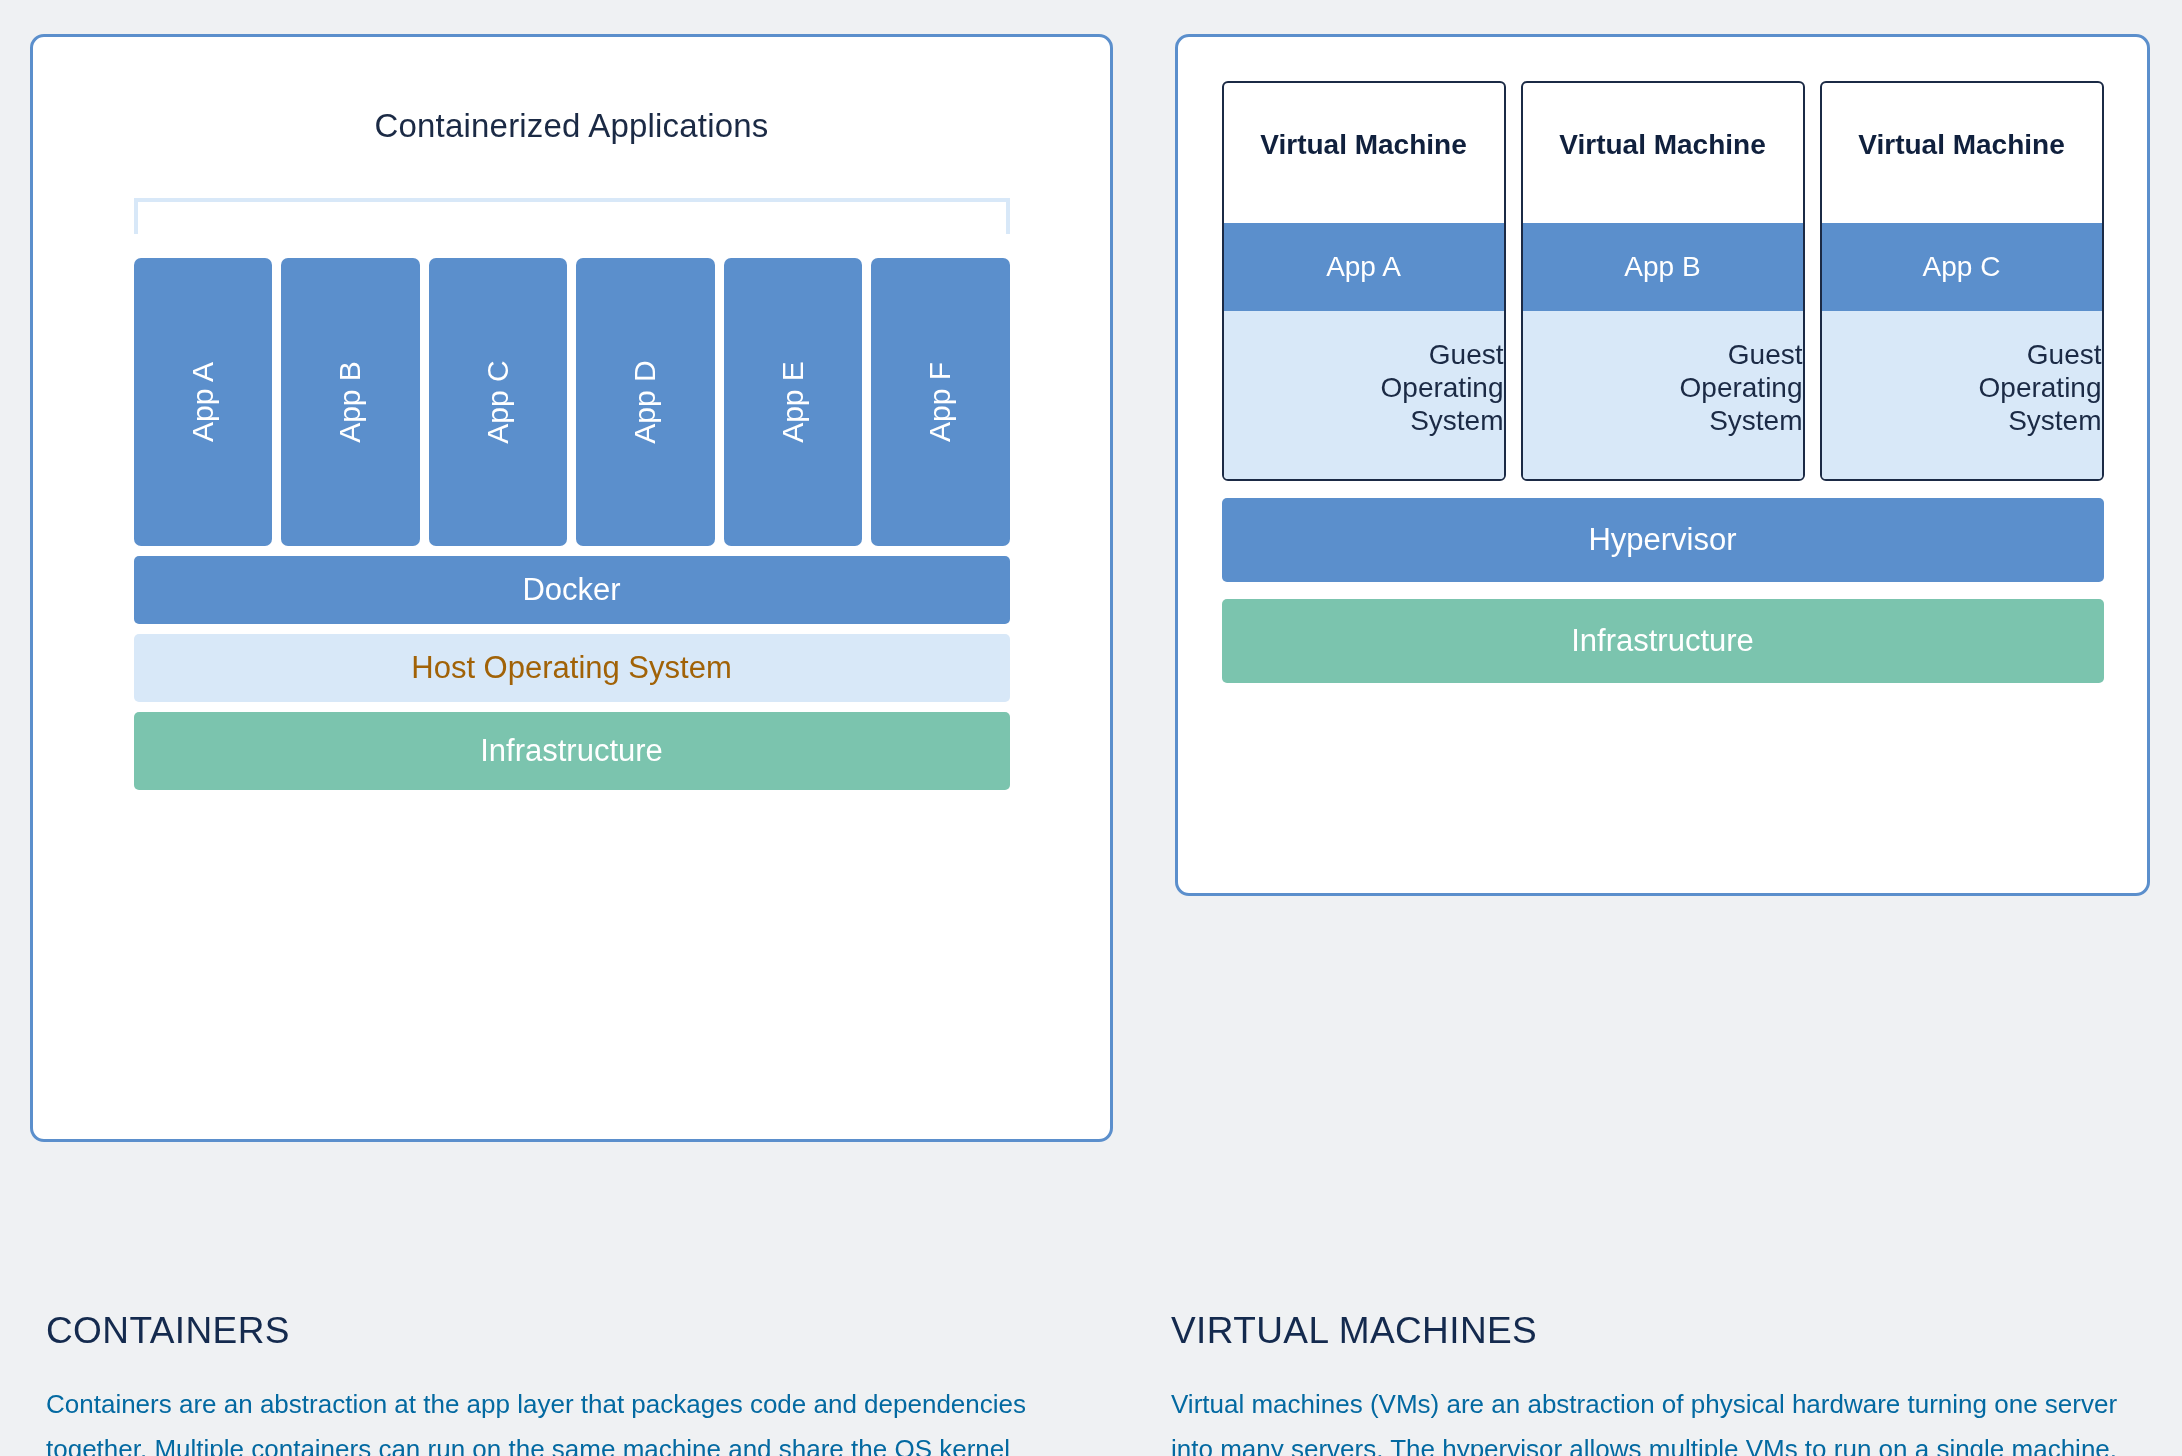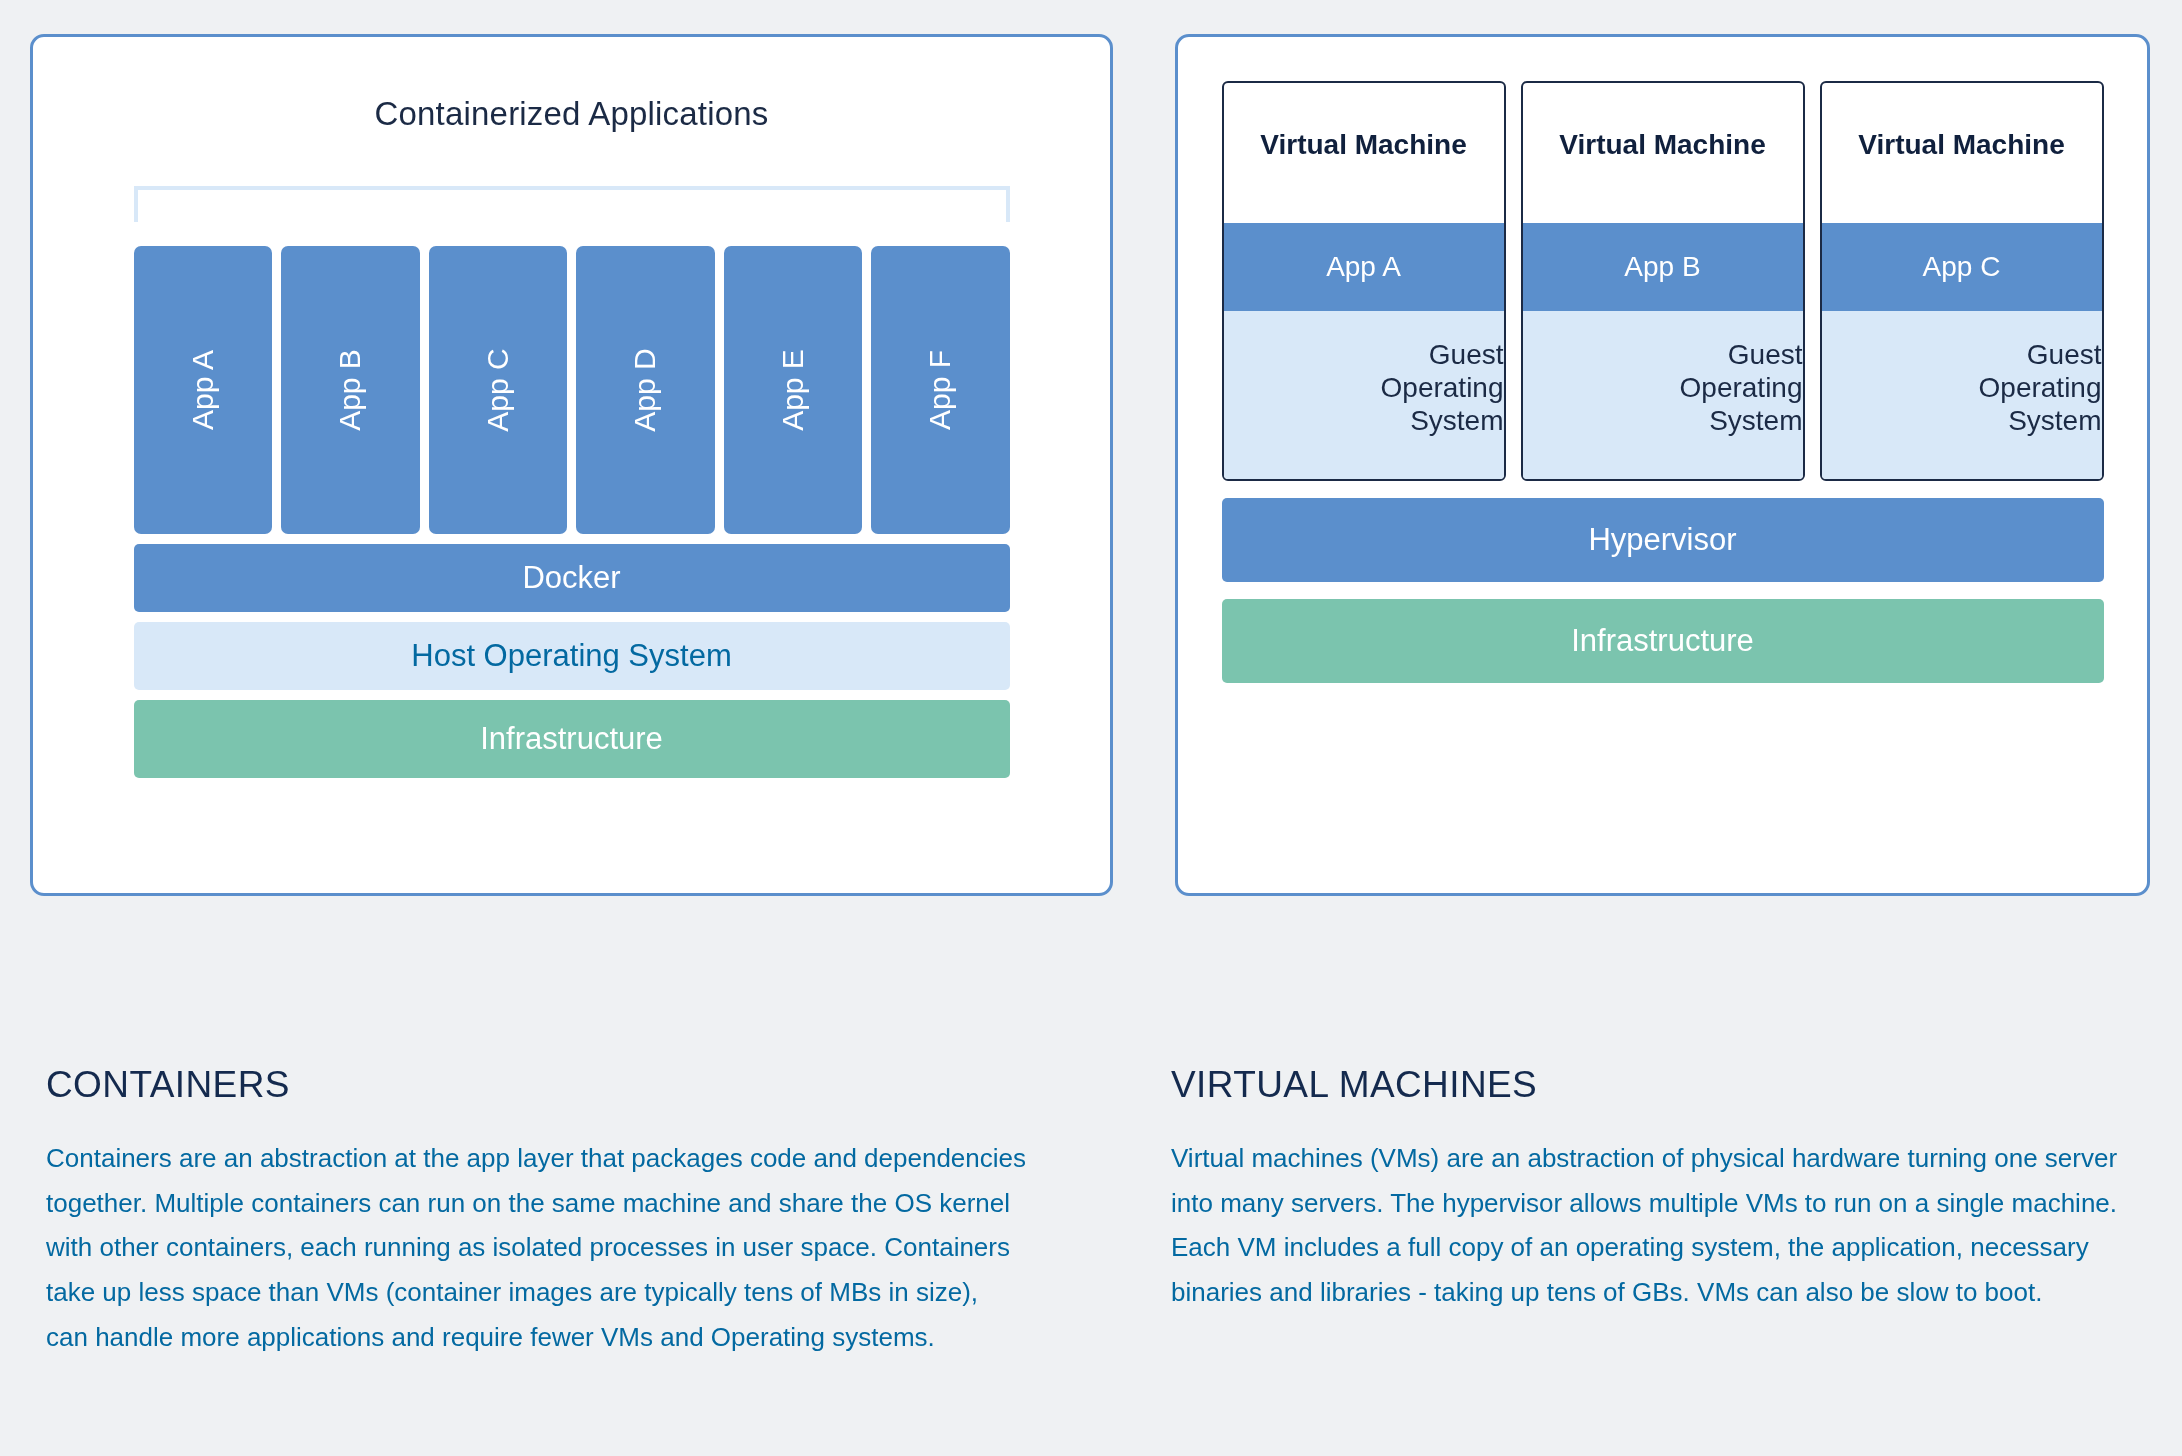--- a/index.html
+++ b/index.html
@@ -30,22 +30,22 @@
 
   .panel {
     background: #ffffff;
     border: 3px solid #5b8fcc;
     border-radius: 14px;
     box-sizing: border-box;
   }
 
   .panel-containers {
     width: 1083px;
-    height: 862px;
-    padding: 4px;
+    height: 1108px;
+    padding: 16px;
   }
 
   .panel-vms {
     width: 975px;
     height: 862px;
     padding: 0;
   }
 
   
   .panel-title {
@@ -104,21 +104,21 @@
     margin-top: 10px;
   }
 
   .layer-docker {
     background: #5b8fcc;
     color: #ffffff;
   }
 
   .layer-hostos {
     background: #d8e8f8;
-    color: #0369a1;
+    color: #a16207;
   }
 
   .layer-infra {
     background: #7bc4ae;
     color: #ffffff;
     height: 78px;
   }
 
   
   .vms-inner {

